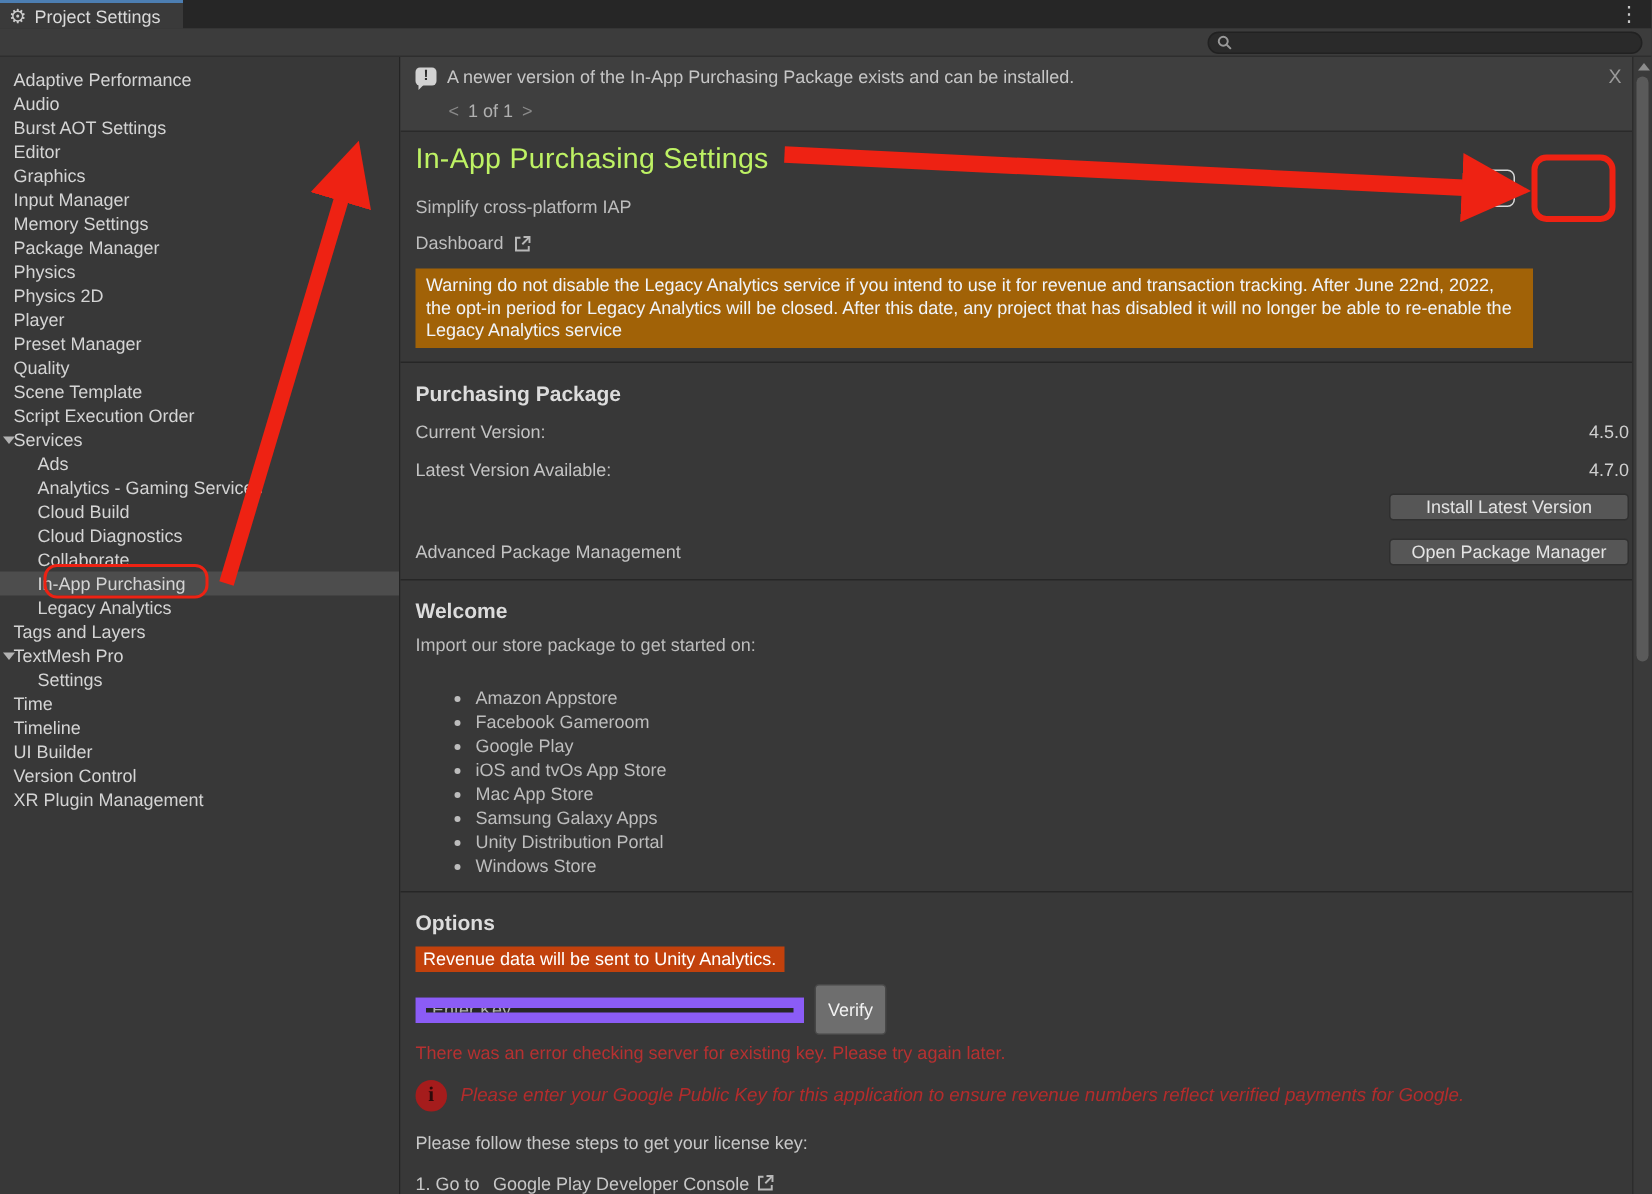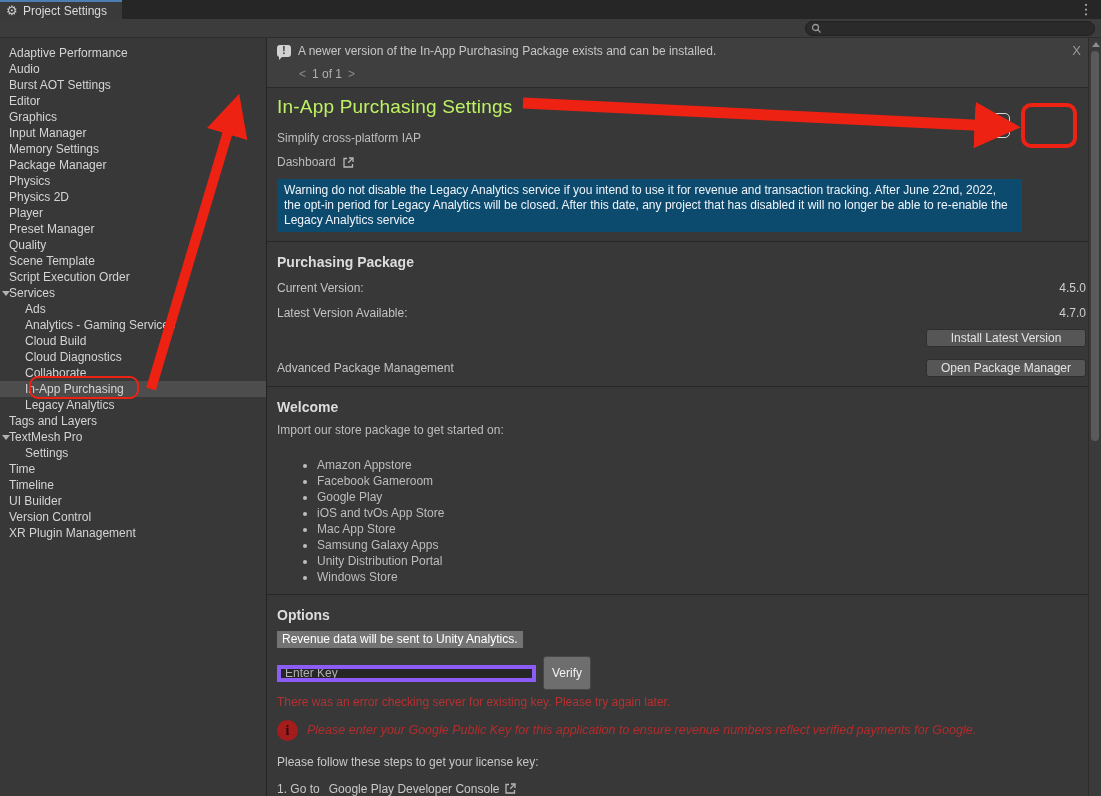--- a/index.html
+++ b/index.html
@@ -42,35 +42,35 @@
   .notif-msg { color:#c6c6c6; font-size:12px; }
   .pager { position:absolute; left:32px; top:29px; color:#b0b0b0; font-size:12px; display:flex; gap:6px; }
   .pager .nav { color:#8a8a8a; cursor:pointer; }
   .notif-close { position:absolute; right:20px; top:5px; color:#9a9a9a; font-size:13px; cursor:pointer; }
   
   .main-body { padding:0 15px 0 10px; }
   .page-title { font-size:19px; font-weight:400; color:#bef264; margin-top:8px; letter-spacing:.2px; }
   .subtitle { margin-top:13px; color:#bdbdbd; }
   .dash-row { margin-top:10px; display:flex; align-items:center; gap:6px; color:#bdbdbd; }
   .extlink { width:13px; height:13px; display:inline-block; }
-  .warnbox { margin-top:10px; width:745px; background:#0c4a6e; color:#f0f4fa; padding:4px 7px; line-height:15px; font-size:12px; }
+  .warnbox { margin-top:10px; width:745px; background:#a16207; color:#f0f4fa; padding:4px 7px; line-height:15px; font-size:12px; }
   .divider { border:0; border-top:1px solid #262626; margin:9px -9px 0 -10px; }
   .sect-h { font-size:14px; font-weight:bold; color:#dcdcdc; margin-top:12px; }
   .kv-row { display:flex; justify-content:space-between; margin-top:11px; color:#c3c3c3; }
   .kv-row .val { color:#cfcfcf; }
   .btn-row { display:flex; justify-content:flex-end; margin-top:9px; }
   .btn-row2 { display:flex; justify-content:space-between; align-items:center; margin-top:12px; color:#c3c3c3; }
   .ubtn { background:#565656; border:1px solid #2f2f2f; border-radius:3px; color:#e3e3e3;
           font-size:12px; font-family:inherit; height:18px; width:160px; cursor:pointer; }
   .intro { margin-top:8px; color:#bdbdbd; }
   ul.stores { margin:20px 0 0 40px; color:#bdbdbd; }
   ul.stores li { line-height:16px; }
-  .badge { display:inline-block; margin-top:8px; background:#737373; color:#ffffff; padding:1px 6px 2px 5px; font-size:12px; }
+  .badge { display:inline-block; margin-top:8px; background:#c2410c; color:#ffffff; padding:1px 6px 2px 5px; font-size:12px; }
   .key-row { display:flex; gap:7px; margin-top:8px; align-items:center; }
-  .key-input { width:259px; height:17px; background:#262626; border:4px solid #8b5cf6; color:#b8b8b8;
+  .key-input { width:259px; height:17px; background:#262626; border:7px solid #8b5cf6; color:#b8b8b8;
                font-size:12px; font-family:inherit; padding:0 4px; outline:none; }
   .key-input::placeholder { color:#b0b0b0; }
   .vbtn { background:#6e6e6e; border:1px solid #474747; border-radius:3px; color:#f2f2f2;
           font-size:12px; font-family:inherit; height:34px; width:48px; cursor:pointer; }
   .err { margin-top:5px; color:#b63131; font-size:12px; }
   .gerr-row { margin-top:11px; display:flex; align-items:flex-start; gap:9px; }
   .info-ic { width:21px; height:21px; border-radius:50%; background:#a51c1c; color:#2e0a0a;
              font-weight:bold; font-size:14px; text-align:center; line-height:21px; flex:0 0 21px;
              font-family:"Liberation Serif", serif; }
   .gerr { color:#b32c2c; font-size:12.5px; padding-top:3px;font-style:italic; }

